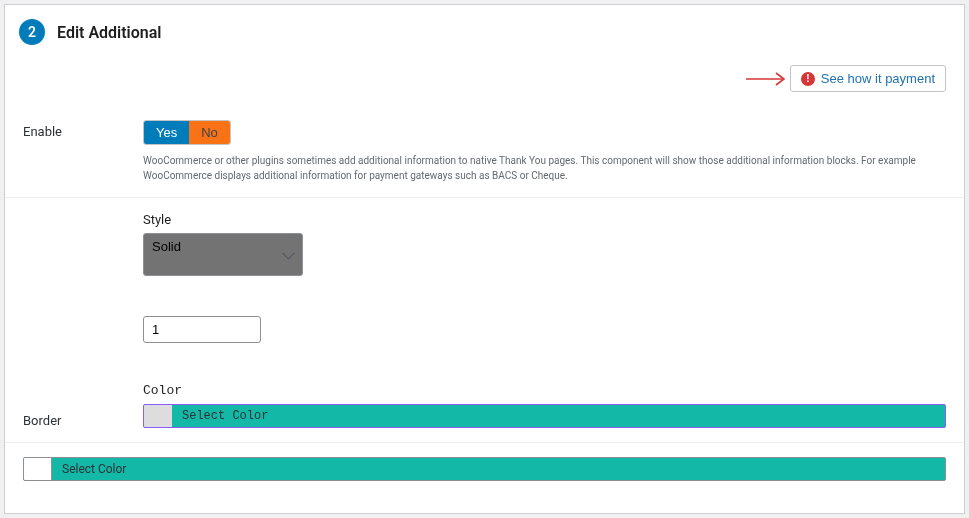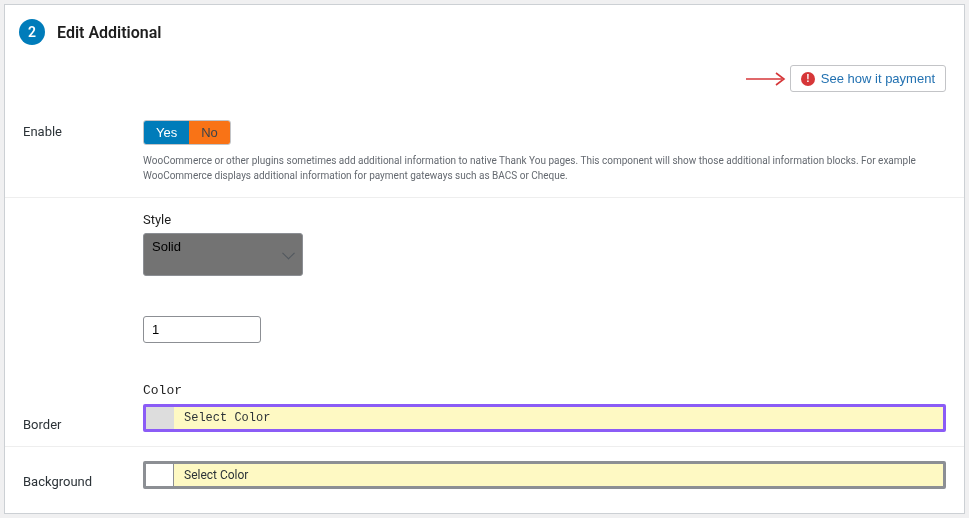--- a/index.html
+++ b/index.html
@@ -166,26 +166,26 @@
     }
     .text-input {
       width: 118px;
       border: 1px solid #8c8f94;
       border-radius: 3px;
       padding: 5px 8px;
       font-size: 13px;
     }
     .color-picker {
       display: inline-flex;
-      border: 3px solid #8b5cf6;
+      border: 1px solid #8b5cf6;
       border-radius: 2px;
       overflow: hidden;
       align-items: stretch;
       cursor: pointer;
-      background: #fef9c3;
+      background: #14b8a6;
     }
     .color-picker.neutral {
       border-color: #8c8f94;
     }
     .swatch {
       width: 28px;
       background: #ddd;
     }
     .swatch.white { background: #fff; border-right: 1px solid #c3c4c7; }
     .color-picker.neutral .swatch.white { border-right-color: #8c8f94; }
@@ -250,21 +250,20 @@
             <div class="color-picker">
               <span class="swatch"></span>
               <span class="swatch-label">Select Color</span>
             </div>
           </div>
         </div>
       </div>
     </div>
 
     <div class="row">
-      <div class="row-label">Background</div>
       <div class="row-content">
         <div class="bg-wrap">
           <div class="color-picker neutral">
             <span class="swatch white"></span>
             <span class="swatch-label">Select Color</span>
           </div>
         </div>
       </div>
     </div>
 

